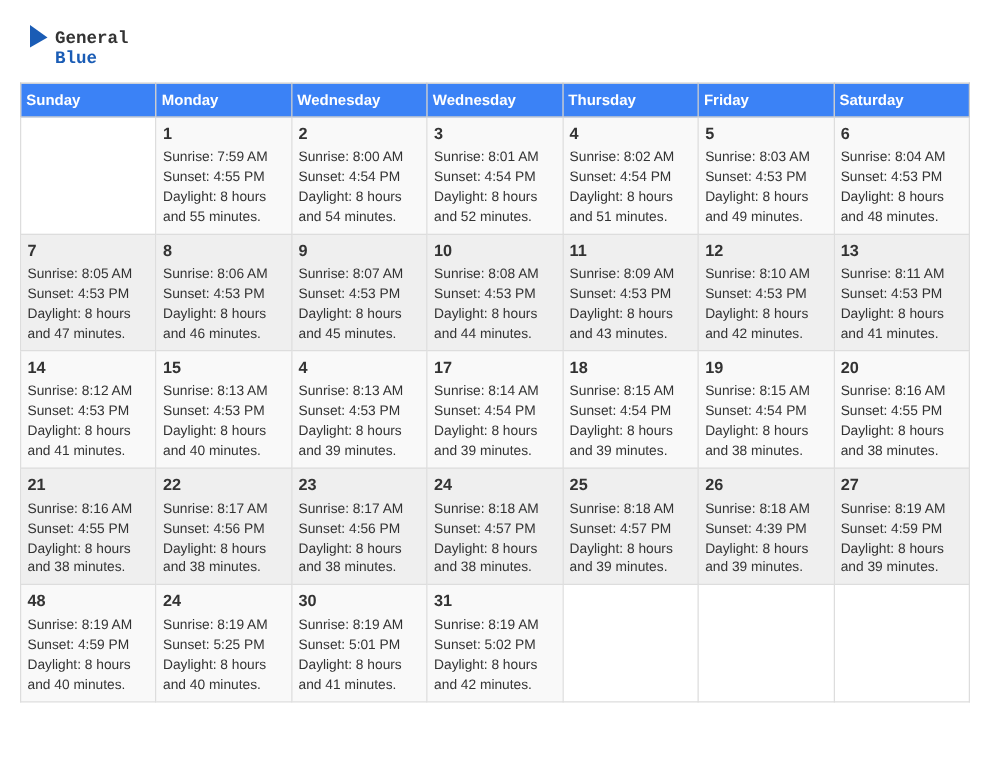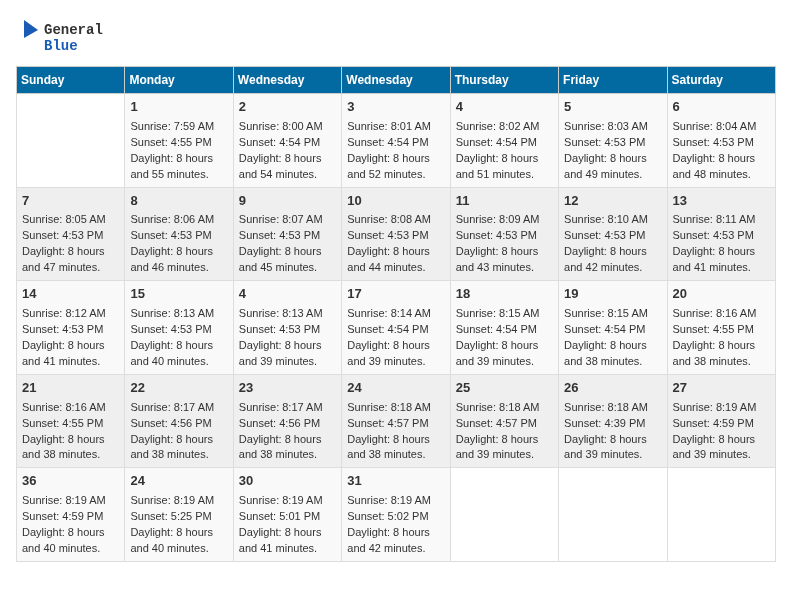--- a/index.html
+++ b/index.html
@@ -33,21 +33,21 @@
     .subtitle {
       font-size: 14px;
       color: #555;
     }
     table {
       width: 100%;
       border-collapse: collapse;
       font-size: 11px;
     }
     thead tr th {
-      background-color: #0369a1;
+      background-color: #3b82f6;
       color: #fff;
       padding: 6px 4px;
       text-align: left;
       font-size: 12px;
       border: 1px solid #ccc;
     }
     tbody tr td {
       vertical-align: top;
       padding: 4px 5px;
       border: 1px solid #ddd;
@@ -126,21 +126,21 @@
       <tr>
         <td><span class="day-num">21</span><span>Sunrise: 8:16 AM</span><br><span>Sunset: 4:55 PM</span><br><span>Daylight: 8 hours and 38 minutes.</span></td>
         <td><span class="day-num">22</span><span>Sunrise: 8:17 AM</span><br><span>Sunset: 4:56 PM</span><br><span>Daylight: 8 hours and 38 minutes.</span></td>
         <td><span class="day-num">23</span><span>Sunrise: 8:17 AM</span><br><span>Sunset: 4:56 PM</span><br><span>Daylight: 8 hours and 38 minutes.</span></td>
         <td><span class="day-num">24</span><span>Sunrise: 8:18 AM</span><br><span>Sunset: 4:57 PM</span><br><span>Daylight: 8 hours and 38 minutes.</span></td>
         <td><span class="day-num">25</span><span>Sunrise: 8:18 AM</span><br><span>Sunset: 4:57 PM</span><br><span>Daylight: 8 hours and 39 minutes.</span></td>
         <td><span class="day-num">26</span><span>Sunrise: 8:18 AM</span><br><span>Sunset: 4:39 PM</span><br><span>Daylight: 8 hours and 39 minutes.</span></td>
         <td><span class="day-num">27</span><span>Sunrise: 8:19 AM</span><br><span>Sunset: 4:59 PM</span><br><span>Daylight: 8 hours and 39 minutes.</span></td>
       </tr>
       <tr>
-        <td><span class="day-num">36</span><span>Sunrise: 8:19 AM</span><br><span>Sunset: 4:59 PM</span><br><span>Daylight: 8 hours and 40 minutes.</span></td>
+        <td><span class="day-num">48</span><span>Sunrise: 8:19 AM</span><br><span>Sunset: 4:59 PM</span><br><span>Daylight: 8 hours and 40 minutes.</span></td>
         <td><span class="day-num">24</span><span>Sunrise: 8:19 AM</span><br><span>Sunset: 5:25 PM</span><br><span>Daylight: 8 hours and 40 minutes.</span></td>
         <td><span class="day-num">30</span><span>Sunrise: 8:19 AM</span><br><span>Sunset: 5:01 PM</span><br><span>Daylight: 8 hours and 41 minutes.</span></td>
         <td><span class="day-num">31</span><span>Sunrise: 8:19 AM</span><br><span>Sunset: 5:02 PM</span><br><span>Daylight: 8 hours and 42 minutes.</span></td>
         <td class="empty" style="background: rgb(255, 255, 255);"></td>
         <td class="empty" style="background: rgb(255, 255, 255);"></td>
         <td class="empty" style="background: rgb(255, 255, 255);"></td>
       </tr>
     </tbody>
 </table>
 

